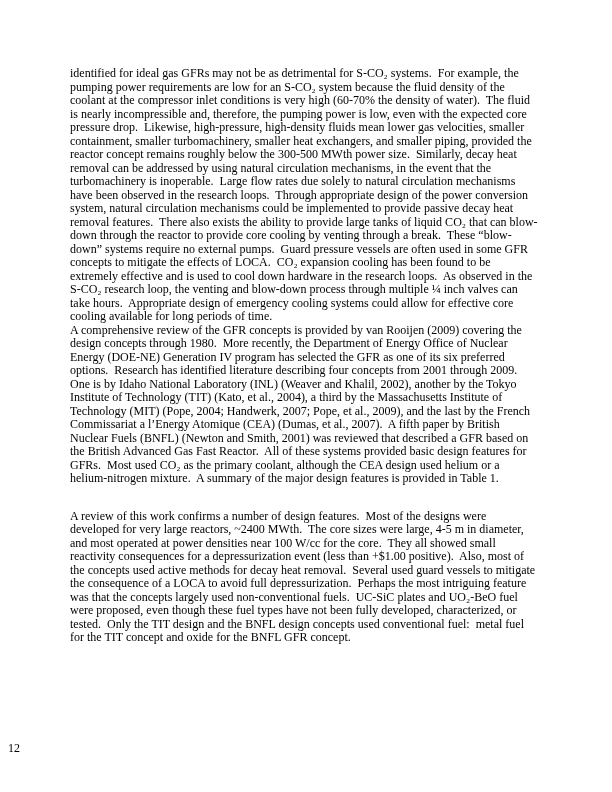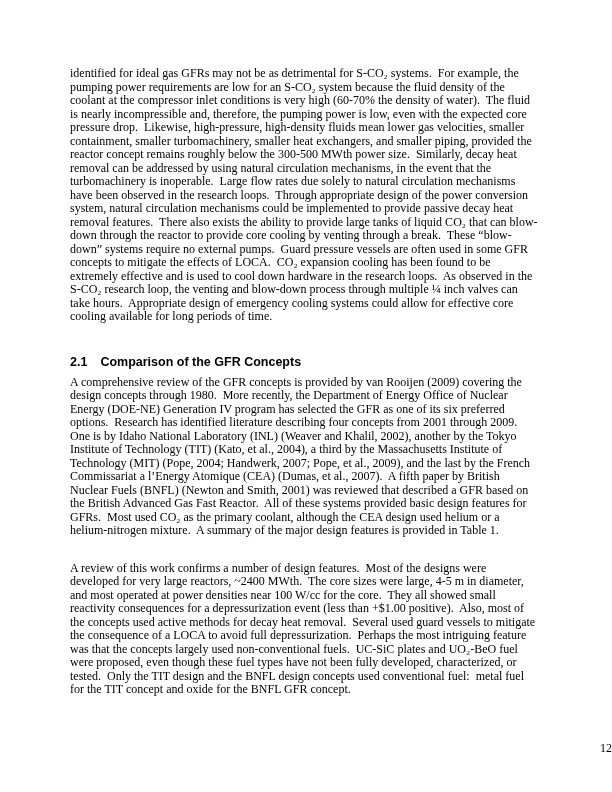--- a/index.html
+++ b/index.html
@@ -43,21 +43,21 @@
     margin-right: 13px;
   }
   .para-gap {
     margin-top: 24px;
   }
   .page-footer {
     position: absolute;
     left: 8px;
     right: 0;
     top: 742px;
-    text-align: right;
+    text-align: left;
     font-size: 12px;
     line-height: 13.5px;
   }
 </style>
 </head>
 <body>
 
 <div class="page">
   <div class="content">
     <p class="body-para">identified for ideal gas GFRs may not be as detrimental for S-CO₂ systems.  For example, the
@@ -73,23 +73,20 @@
 system, natural circulation mechanisms could be implemented to provide passive decay heat
 removal features.  There also exists the ability to provide large tanks of liquid CO₂ that can blow-
 down through the reactor to provide core cooling by venting through a break.  These “blow-
 down” systems require no external pumps.  Guard pressure vessels are often used in some GFR
 concepts to mitigate the effects of LOCA.  CO₂ expansion cooling has been found to be
 extremely effective and is used to cool down hardware in the research loops.  As observed in the
 S-CO₂ research loop, the venting and blow-down process through multiple ¼ inch valves can
 take hours.  Appropriate design of emergency cooling systems could allow for effective core
 cooling available for long periods of time.</p>
 
-    <h2 class="section-heading">
-      <span class="sec-num">2.1</span><span>Comparison of the GFR Concepts</span>
-    </h2>
 
     <p class="body-para">A comprehensive review of the GFR concepts is provided by van Rooijen (2009) covering the
 design concepts through 1980.  More recently, the Department of Energy Office of Nuclear
 Energy (DOE-NE) Generation IV program has selected the GFR as one of its six preferred
 options.  Research has identified literature describing four concepts from 2001 through 2009.
 One is by Idaho National Laboratory (INL) (Weaver and Khalil, 2002), another by the Tokyo
 Institute of Technology (TIT) (Kato, et al., 2004), a third by the Massachusetts Institute of
 Technology (MIT) (Pope, 2004; Handwerk, 2007; Pope, et al., 2009), and the last by the French
 Commissariat a l’Energy Atomique (CEA) (Dumas, et al., 2007).  A fifth paper by British
 Nuclear Fuels (BNFL) (Newton and Smith, 2001) was reviewed that described a GFR based on

